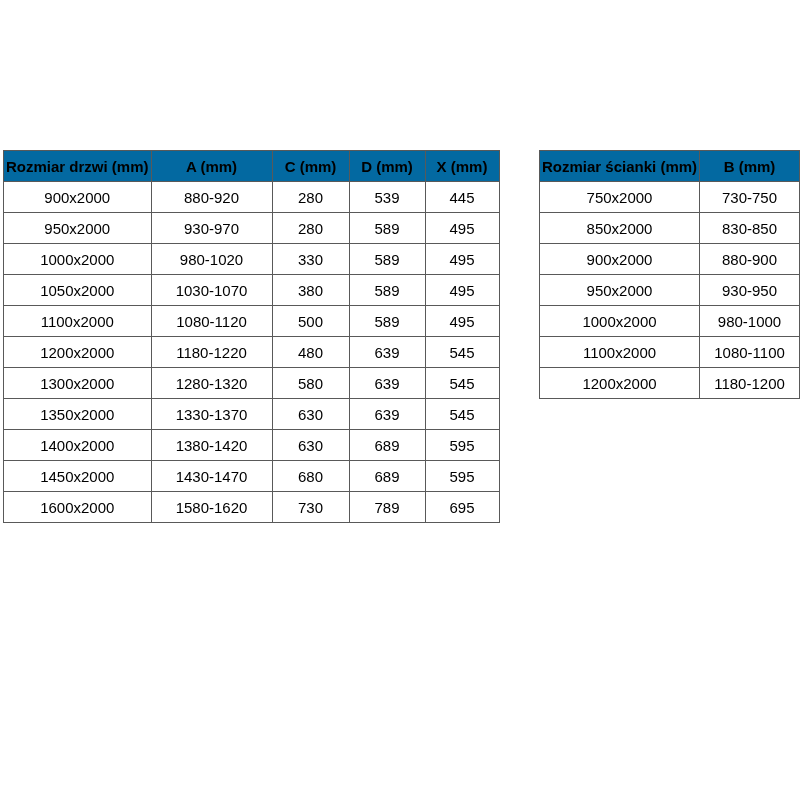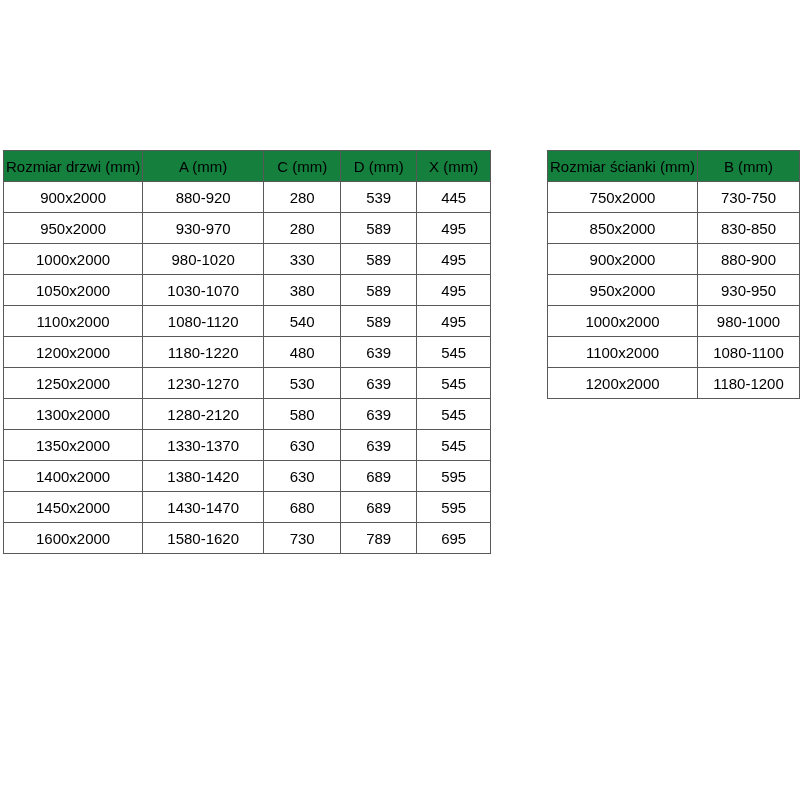--- a/index.html
+++ b/index.html
@@ -12,38 +12,38 @@
     height: 800px;
     position: relative;
     font-family: "Liberation Sans", sans-serif;
     color: #000000;
   }
   .table-wrap {
     position: absolute;
     top: 150px;
   }
   .table-wrap.doors { left: 3px; }
-  .table-wrap.walls { left: 539px; margin-left: 8px; }
+  .table-wrap.walls { left: 539px; }
   table {
     border-collapse: collapse;
     table-layout: fixed;
   }
   th, td {
     border: 1px solid #595959;
     height: 30px;
     text-align: center;
     vertical-align: middle;
     font-size: 15px;
     padding: 0 2px;
     white-space: nowrap;
     overflow: hidden;
   }
   th {
-    font-weight: normal;
-    background: #15803d;
+    font-weight: bold;
+    background: #0369a1;
   }
   td {
     font-weight: normal;
   }
   
   table.doors col.c0 { width: 136px; }
   table.doors col.c1 { width: 121px; }
   table.doors col.c2 { width: 77px; }
   table.doors col.c3 { width: 76px; }
   table.doors col.c4 { width: 74px; }
@@ -97,41 +97,34 @@
         <tr>
           <td>1050x2000</td>
           <td>1030-1070</td>
           <td>380</td>
           <td>589</td>
           <td>495</td>
         </tr>
         <tr>
           <td>1100x2000</td>
           <td>1080-1120</td>
-          <td>540</td>
+          <td>500</td>
           <td>589</td>
           <td>495</td>
         </tr>
         <tr>
           <td>1200x2000</td>
           <td>1180-1220</td>
           <td>480</td>
           <td>639</td>
           <td>545</td>
         </tr>
         <tr>
-          <td>1250x2000</td>
-          <td>1230-1270</td>
-          <td>530</td>
-          <td>639</td>
-          <td>545</td>
-        </tr>
-        <tr>
           <td>1300x2000</td>
-          <td>1280-2120</td>
+          <td>1280-1320</td>
           <td>580</td>
           <td>639</td>
           <td>545</td>
         </tr>
         <tr>
           <td>1350x2000</td>
           <td>1330-1370</td>
           <td>630</td>
           <td>639</td>
           <td>545</td>

